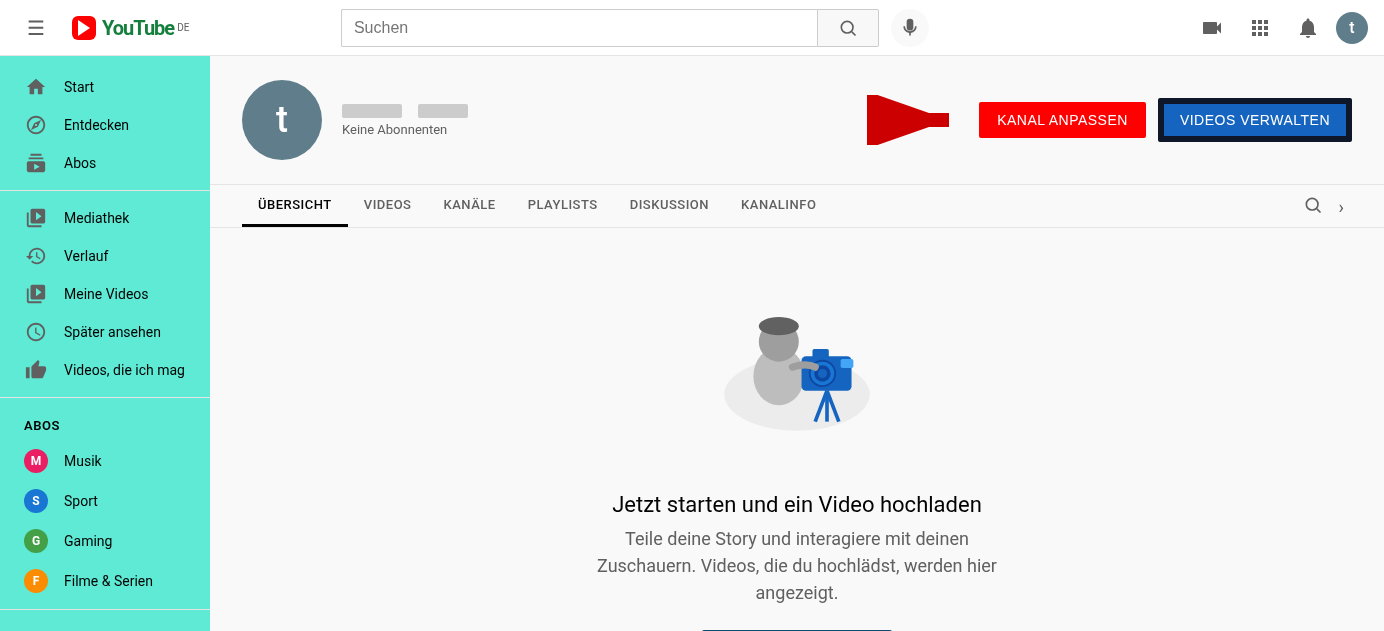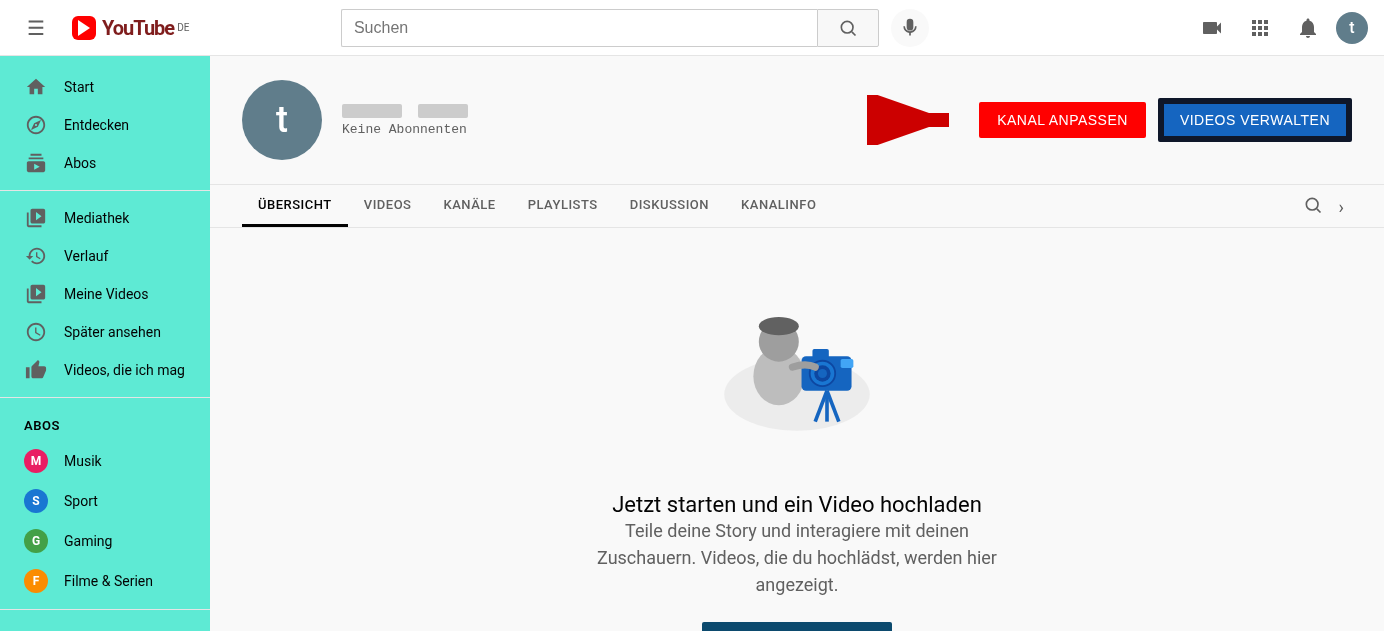--- a/index.html
+++ b/index.html
@@ -10,21 +10,21 @@
     .header { display: flex; align-items: center; height: 56px; background: #fff; padding: 0 16px; border-bottom: 1px solid #e5e5e5; gap: 16px; flex-shrink: 0; }
     .body { display: flex; flex: 1; overflow: hidden; }
     .sidebar { width: 210px; background: #5eead4; overflow-y: auto; flex-shrink: 0; padding: 12px 0; }
     .main { flex: 1; overflow-y: auto; background: #f9f9f9; }
 
     
     .header-left { display: flex; align-items: center; gap: 16px; }
     .logo { display: flex; align-items: center; gap: 2px; }
     .logo-yt { background: #ff0000; border-radius: 6px; padding: 4px 6px; display: flex; align-items: center; justify-content: center; margin-right: 4px; }
     .logo-yt-play { width: 0; height: 0; border-top: 8px solid transparent; border-bottom: 8px solid transparent; border-left: 12px solid white; }
-    .logo-text { font-size: 20px; font-weight: bold; color: #7f1d1d; letter-spacing: -1px; }
+    .logo-text { font-size: 20px; font-weight: bold; color: #15803d; letter-spacing: -1px; }
     .logo-de { font-size: 10px; color: #606060; vertical-align: super; margin-left: 1px; }
 
     .search-bar { display: flex; align-items: center; flex: 1; max-width: 600px; margin: 0 auto; padding-left: 12px; }
     .search-input { flex: 1; height: 38px; border: 1px solid #ccc; border-right: none; border-radius: 2px 0 0 2px; padding: 0 12px; font-size: 16px; outline: none; background: #fff; }
     .search-btn { height: 38px; width: 62px; background: #f8f8f8; border: 1px solid #ccc; border-radius: 0 2px 2px 0; cursor: pointer; display: flex; align-items: center; justify-content: center; }
     .mic-btn { margin-left: 12px; width: 38px; height: 38px; border-radius: 50%; background: #f9f9f9; border: none; cursor: pointer; display: flex; align-items: center; justify-content: center; }
 
     .header-right { margin-left: auto; display: flex; align-items: center; gap: 8px; }
     .icon-btn { width: 40px; height: 40px; border-radius: 50%; border: none; background: transparent; cursor: pointer; display: flex; align-items: center; justify-content: center; color: #606060; font-size: 20px; }
     .avatar { width: 32px; height: 32px; border-radius: 50%; background: #607d8b; color: white; display: flex; align-items: center; justify-content: center; font-size: 16px; font-weight: 500; cursor: pointer; }
@@ -33,21 +33,21 @@
     .sidebar-item { display: flex; align-items: center; gap: 16px; padding: 8px 24px; cursor: pointer; color: #030303; font-size: 14px; }
     .sidebar-icon { font-size: 20px; color: #606060; width: 24px; display: flex; align-items: center; justify-content: center; }
     .sidebar-section { padding: 12px 24px 8px; font-size: 13px; font-weight: 600; color: #030303; letter-spacing: 0.5px; }
     .sidebar-divider { border: none; border-top: 1px solid #e5e5e5; margin: 8px 0; }
 
     .abos-icon { width: 24px; height: 24px; border-radius: 50%; display: flex; align-items: center; justify-content: center; font-size: 12px; color: white; font-weight: bold; }
 
     
     .channel-header { background: #f9f9f9; padding: 24px 32px 0; display: flex; align-items: center; gap: 20px; border-bottom: 1px solid #e5e5e5; }
     .channel-avatar { width: 80px; height: 80px; border-radius: 50%; background: #607d8b; color: white; display: flex; align-items: center; justify-content: center; font-size: 36px; font-weight: 500; flex-shrink: 0; margin-bottom: 24px; }
-    .channel-info { flex: 1; margin-bottom: 24px; font-family: Liberation Mono, monospace; }
+    .channel-info { flex: 1; margin-bottom: 24px; }
     .channel-name-row { display: flex; gap: 4px; margin-bottom: 4px; }
     .channel-name-blur { width: 60px; height: 14px; background: #ccc; border-radius: 2px; }
     .channel-subs { font-size: 13px; color: #606060; }
 
     .channel-actions { display: flex; align-items: flex-start; gap: 12px; margin-left: auto; margin-bottom: 24px; align-items: center; }
 
     .btn-kanal { background: #ff0000; color: white; border: 2px solid #ff0000; padding: 8px 16px; font-size: 14px; font-weight: 500; cursor: pointer; border-radius: 2px; letter-spacing: 0.5px; }
     .btn-videos { background: #1565c0; color: white; border: 6px solid #0f172a; padding: 8px 16px; font-size: 14px; font-weight: 500; cursor: pointer; border-radius: 2px; letter-spacing: 0.5px; }
 
     
@@ -56,21 +56,21 @@
     .tab.active { color: #030303; border-bottom: 3px solid #030303; }
     .tab-search { margin-left: auto; padding: 8px; cursor: pointer; color: #606060; }
     .tab-more { padding: 8px; cursor: pointer; color: #606060; font-size: 18px; }
 
     
     .channel-content { display: flex; flex-direction: column; align-items: center; justify-content: center; padding: 40px 20px; min-height: 380px; background: #f9f9f9; }
 
     
     .illustration { width: 200px; height: 200px; margin-bottom: 24px; }
 
-    .upload-title { font-size: 22px; color: #030303; margin-bottom: 0; font-weight: 400; }
+    .upload-title { font-size: 22px; color: #030303; margin-bottom: 8px; font-weight: 400; }
     .upload-subtitle { font-size: 18px; color: #606060; text-align: center; max-width: 420px; margin-bottom: 24px; line-height: 1.5; }
     .btn-upload { background: #0c4a6e; color: white; border: none; padding: 10px 24px; font-size: 14px; font-weight: 500; cursor: pointer; border-radius: 2px; letter-spacing: 0.5px; margin-bottom: 12px; }
 
     
     .illus-svg { width: 200px; height: 180px; }
   </style>
 </head>
 <body>
 
 <div class="app">

